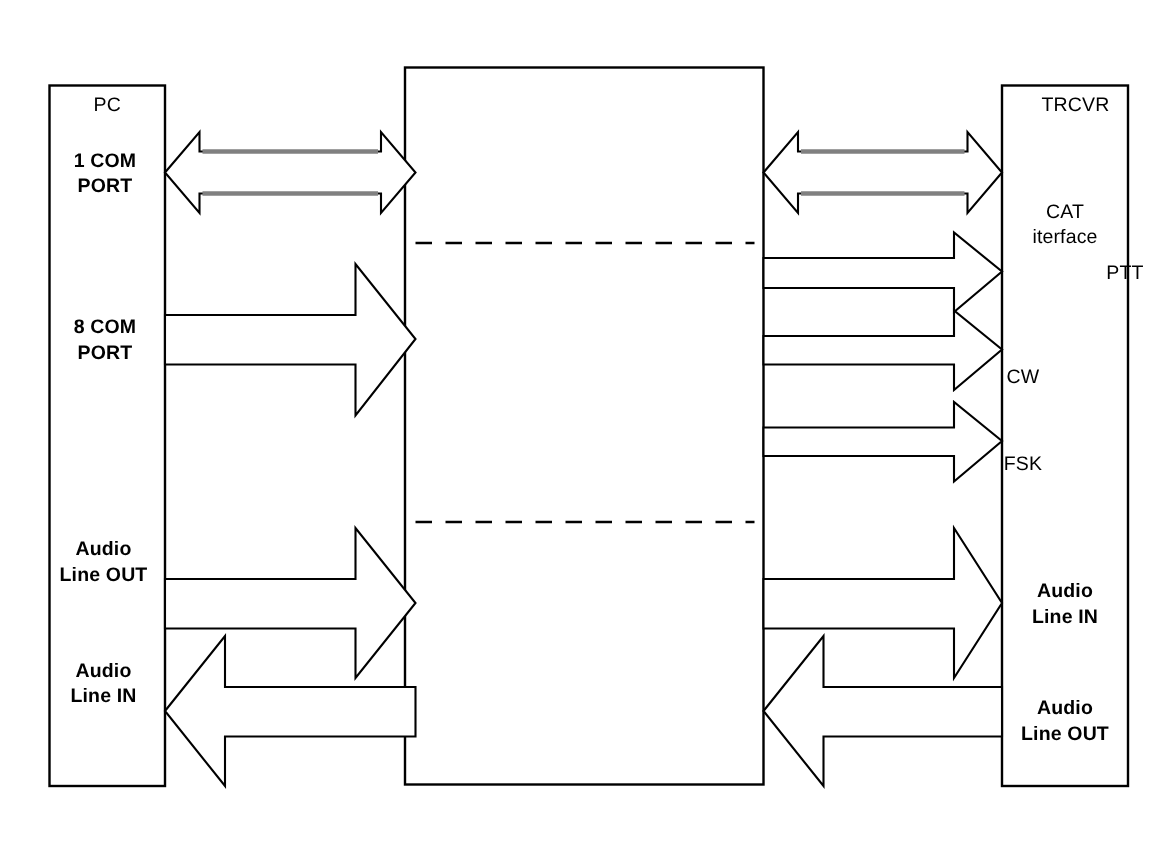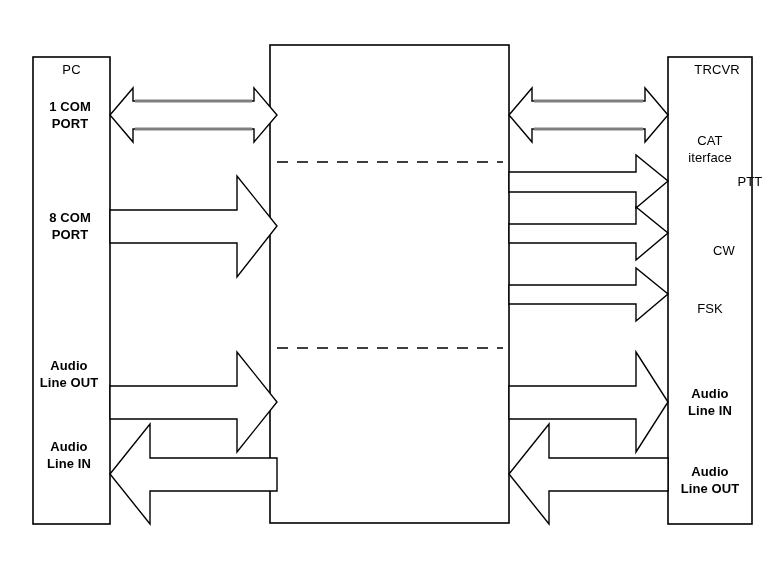--- a/index.html
+++ b/index.html
@@ -234,23 +234,23 @@
 Line IN</div>
 
 
   <div class="lbl" style="left:675px; top:61px; width:84px;">TRCVR</div>
 
   <div class="lbl" style="left:664px; top:98px; width:92px;margin-top:34px;">CAT
 iterface</div>
 
   <div class="lbl" style="left:708px; top:173px; width:84px;">PTT</div>
 
-  <div class="lbl" style="left:640px; top:242px; width:84px;margin-left:42px;">CW</div>
-
-  <div class="lbl" style="left:668px; top:300px; width:84px;">FSK</div>
+  <div class="lbl" style="left:640px; top:242px; width:84px;">CW</div>
+
+  <div class="lbl" style="left:640px; top:300px; width:84px;">FSK</div>
 
   <div class="lbl lbl-bold" style="left:664px; top:385px; width:92px;">Audio
 Line IN</div>
 
   <div class="lbl lbl-bold" style="left:662px; top:463px; width:96px;">Audio
 Line OUT</div>
 
 </div>
 
 </body></html>

